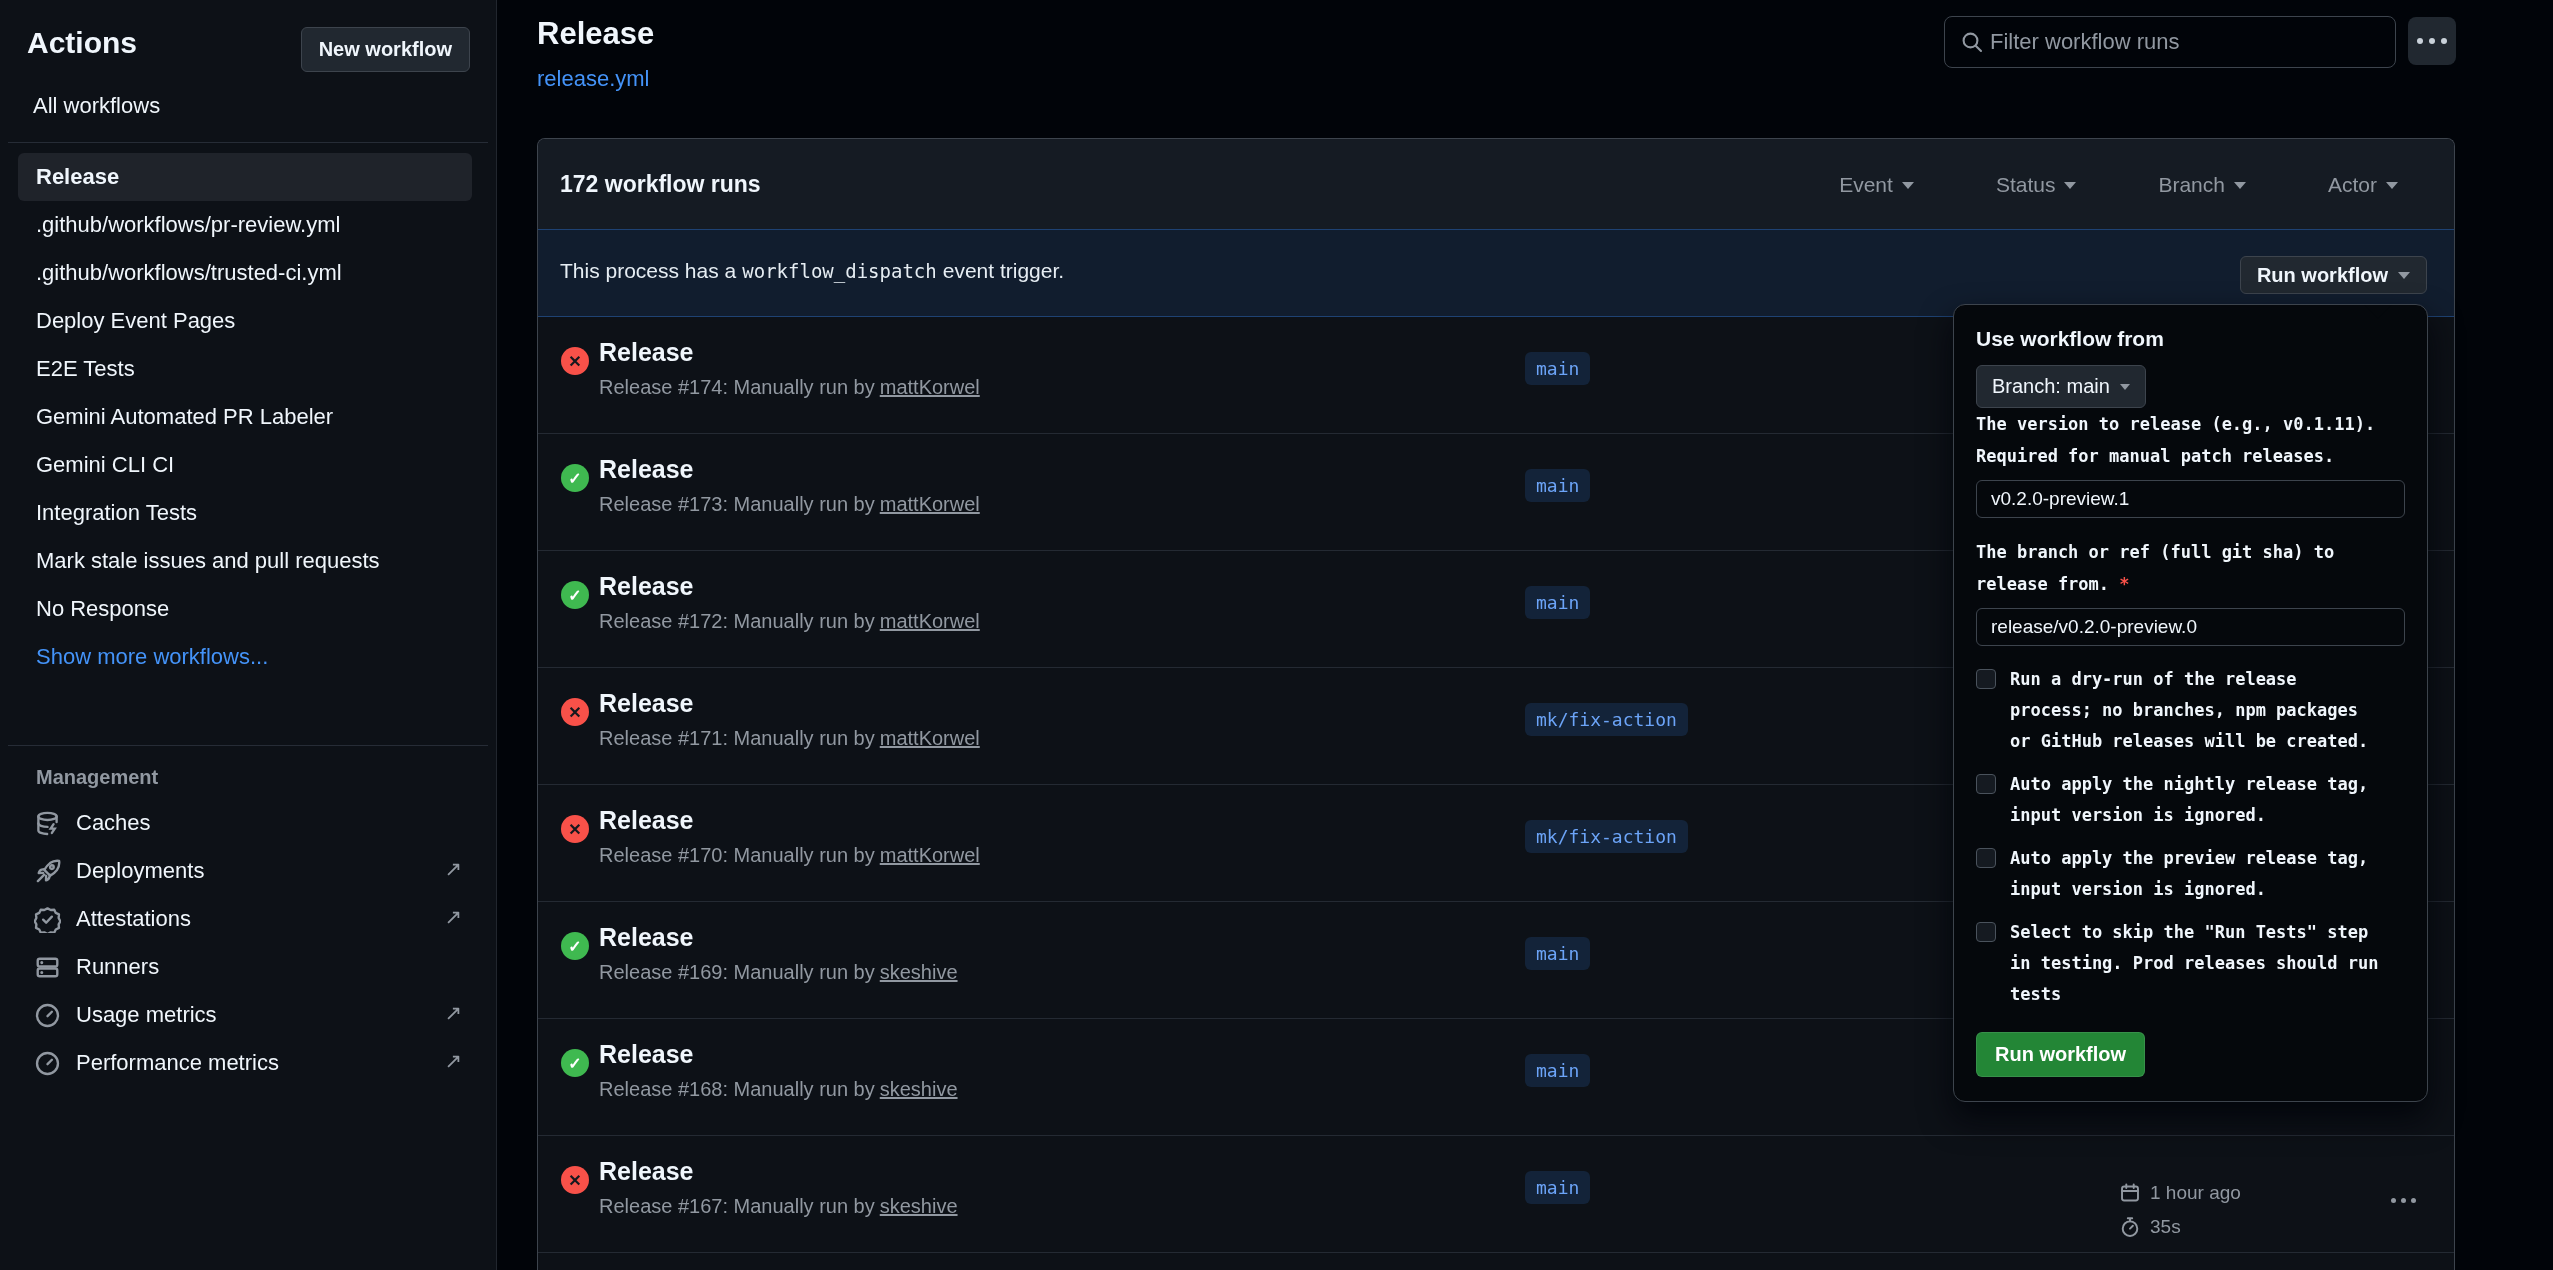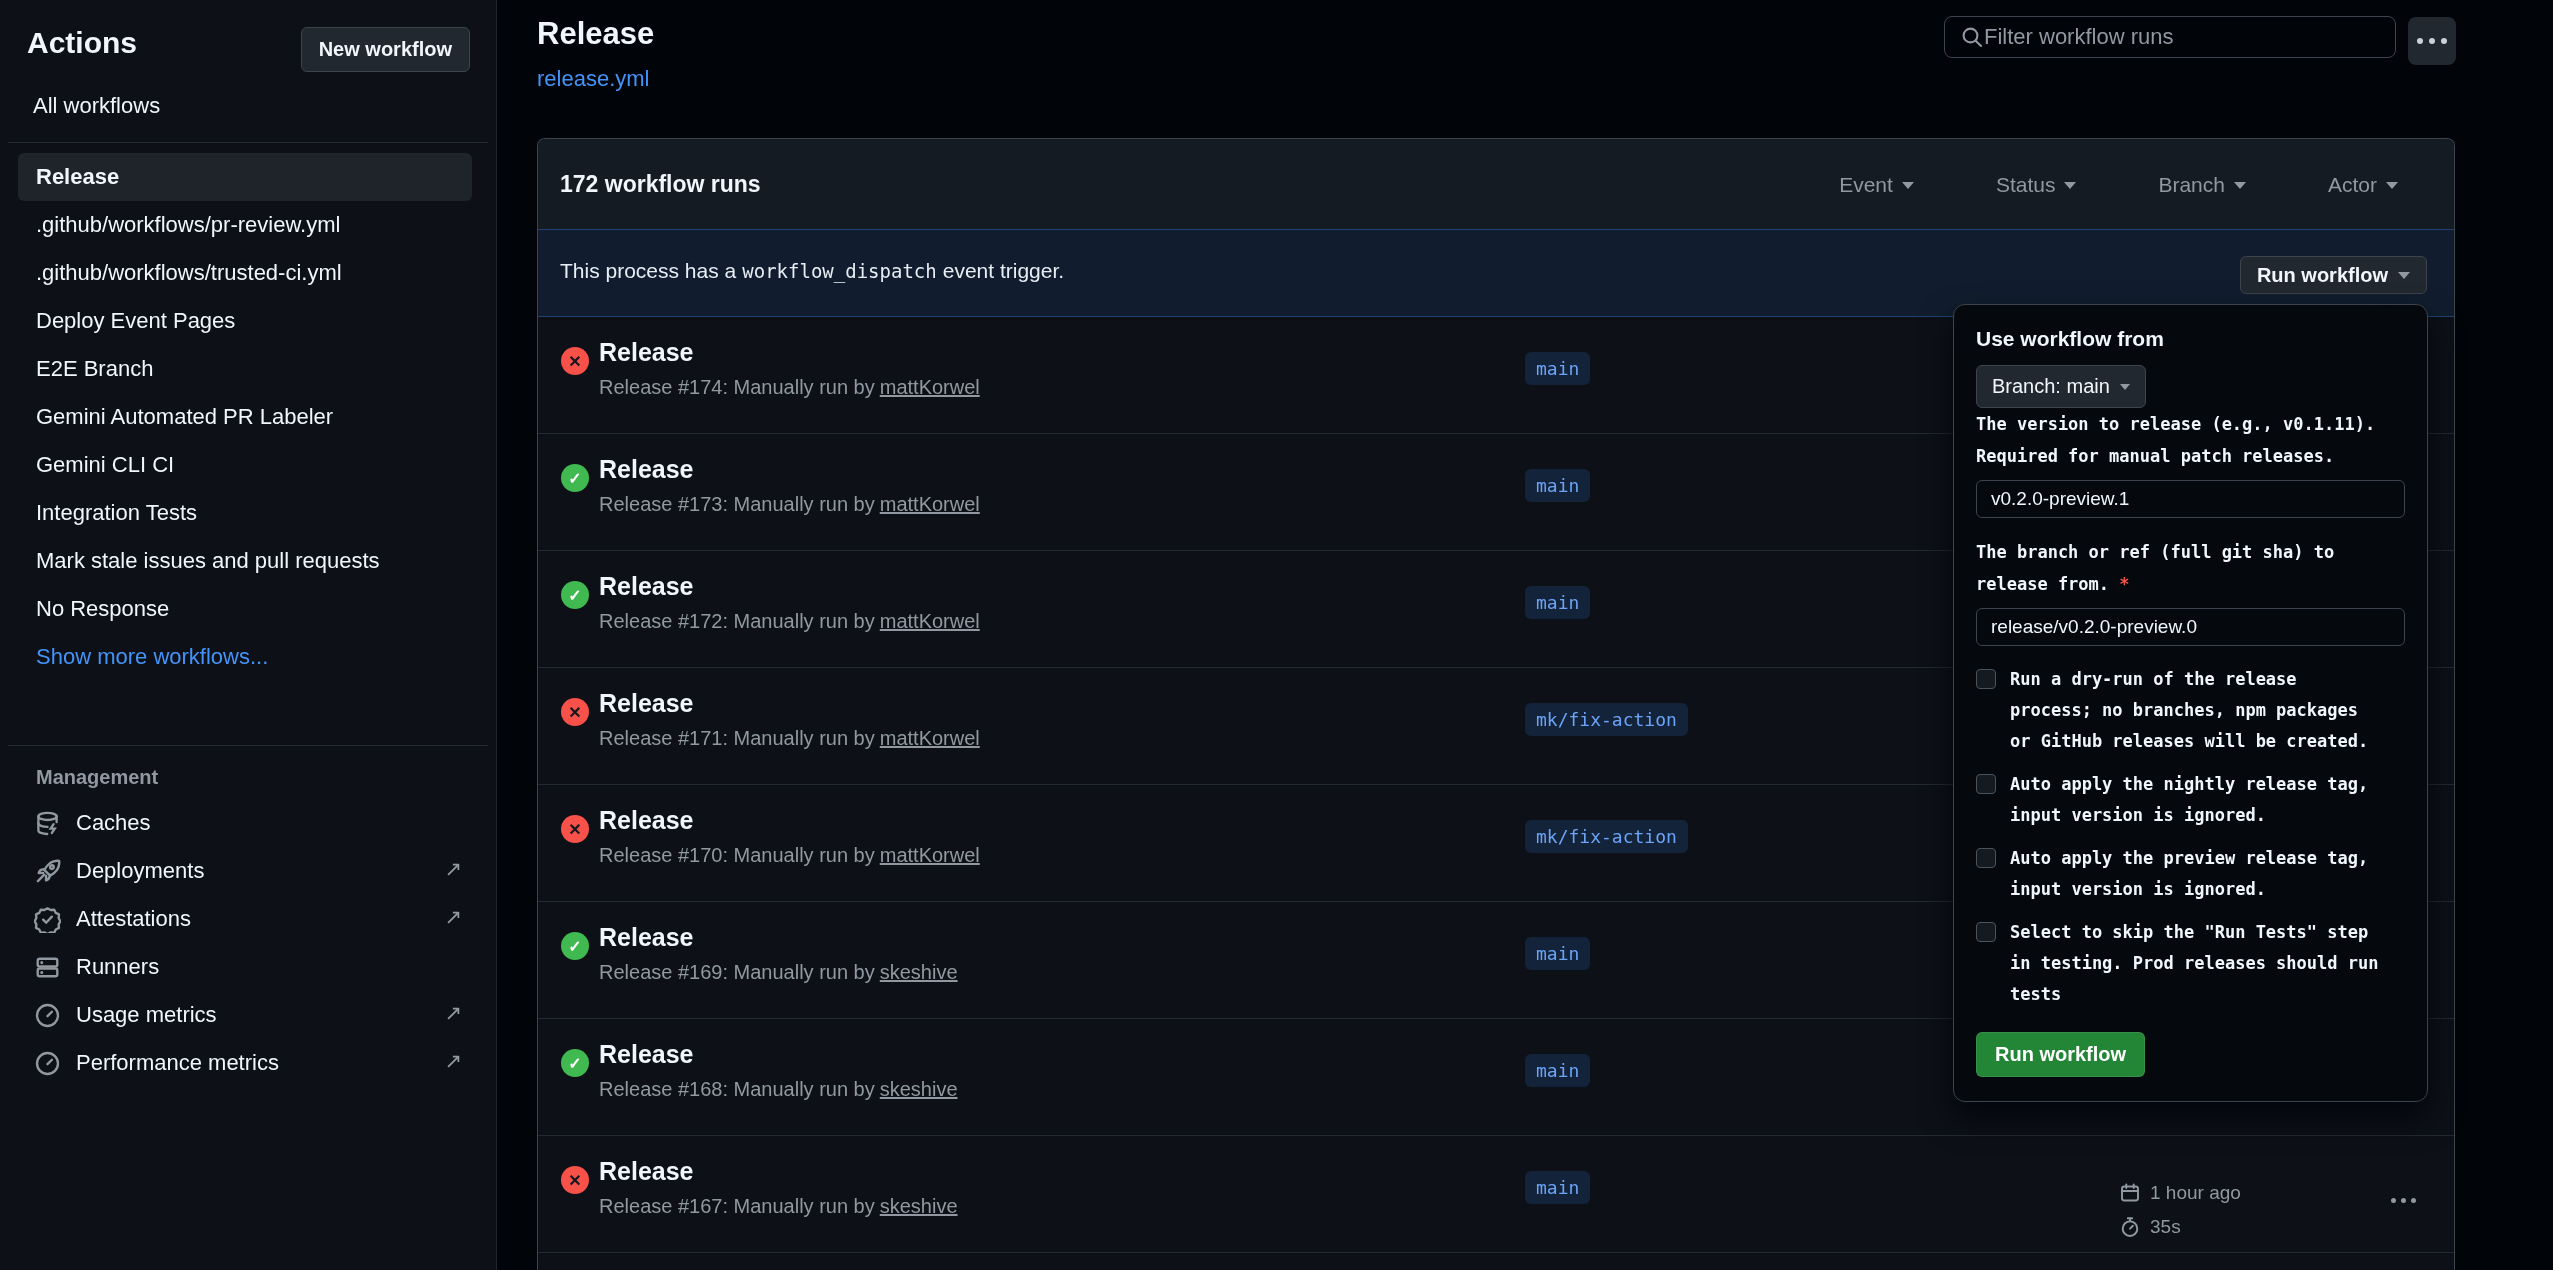--- a/index.html
+++ b/index.html
@@ -26,21 +26,21 @@
   .mgmt { position:absolute; left:0; right:0; top:800px; }
   .mgmt-item { height:48px; position:relative; cursor:pointer; }
   .mgmt-icon { position:absolute; left:34px; top:10px; width:27px; height:27px; color:#9198a1; }
   .mgmt-icon svg { width:100%; height:100%; }
   .mgmt-label { position:absolute; left:76px; top:10px; font-size:22px; color:#f0f6fc; }
   .mgmt-arrow { position:absolute; right:34px; top:9px; font-size:21px; color:#9198a1; }
 
   
   .page-title { position:absolute; left:537px; top:16px; font-size:31px; font-weight:bold; color:#f0f6fc; }
   .file-link { position:absolute; left:537px; top:66px; font-size:22px; color:#4493f8; cursor:pointer; }
-  .filter-box { position:absolute; left:1944px; top:16px; width:452px; height:42px; border:1px solid #3d444d; border-radius:8px; display:flex; align-items:center; padding:0 15px; gap:0; color:#9198a1; background:transparent; }
+  .filter-box { position:absolute; left:1944px; top:16px; width:452px; height:52px; border:1px solid #3d444d; border-radius:8px; display:flex; align-items:center; padding:0 15px; gap:6px; color:#9198a1; background:transparent; }
   .filter-box svg { width:24px; height:24px; flex-shrink:0; }
   .filter-box input { background:transparent; border:none; outline:none; color:#e6edf3; font-size:22px; width:100%; font-family:inherit; }
   .filter-box input::placeholder { color:#9198a1; }
   .kebab-btn { position:absolute; left:2408px; top:17px; width:48px; height:48px; background:#212830; border:none; border-radius:8px; display:flex; align-items:center; justify-content:center; gap:6px; cursor:pointer; }
   .dot { width:6px; height:6px; border-radius:50%; background:#c9d1d9; }
 
   
   .card { position:absolute; left:537px; top:138px; width:1918px; height:1132px; background:#0d1117; border:1px solid #3d444d; border-bottom:none; border-radius:8px 8px 0 0; overflow:hidden; }
   .card-header { height:90px; background:#151b23; position:relative; }
   .runs-count { position:absolute; left:22px; top:32px; font-size:23px; font-weight:bold; color:#f0f6fc; }
@@ -102,21 +102,21 @@
       <div class="nav-item">
     
     <span>.github/workflows/trusted-ci.yml</span>
   </div>
       <div class="nav-item">
     
     <span>Deploy Event Pages</span>
   </div>
       <div class="nav-item">
     
-    <span>E2E Branch</span>
+    <span>E2E Tests</span>
   </div>
       <div class="nav-item">
     
     <span>Gemini Automated PR Labeler</span>
   </div>
       <div class="nav-item">
     
     <span>Gemini CLI CI</span>
   </div>
       <div class="nav-item">

